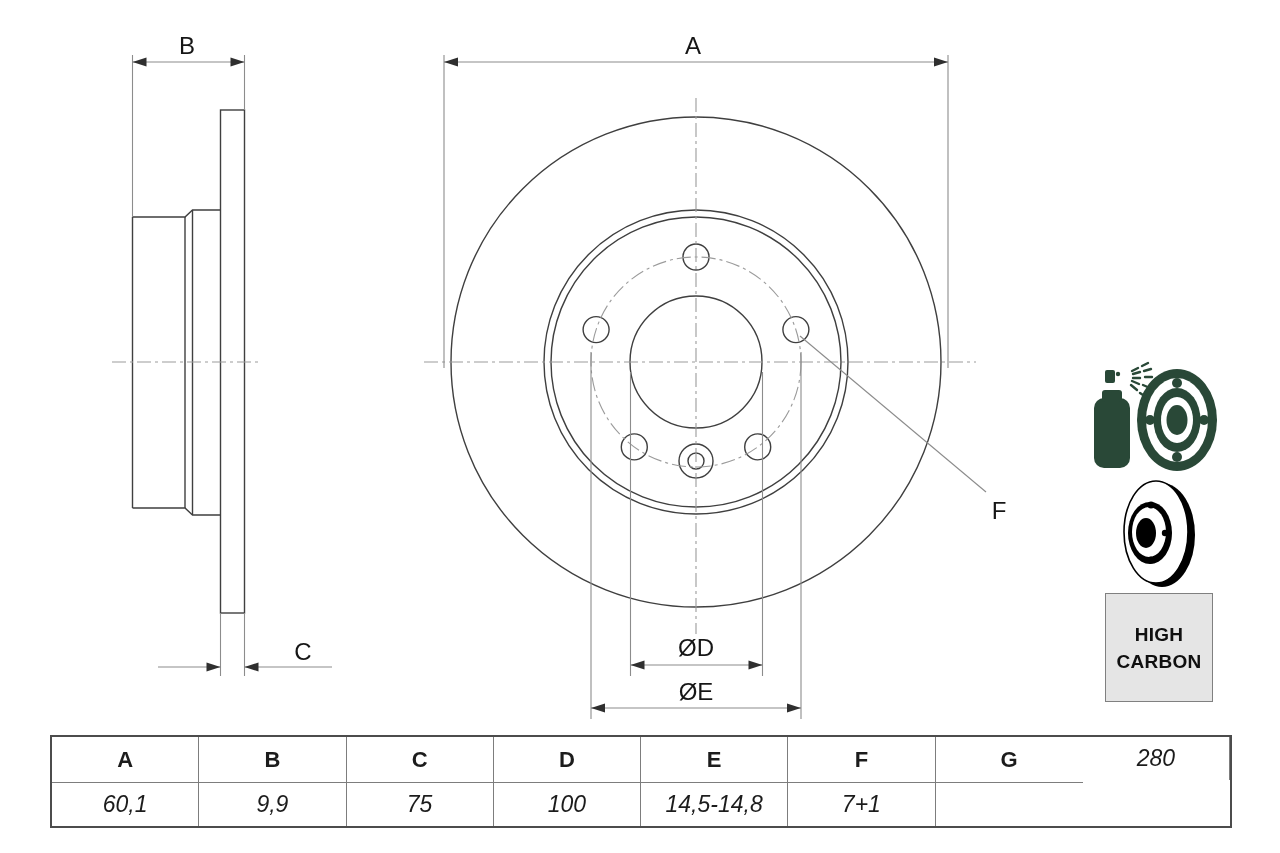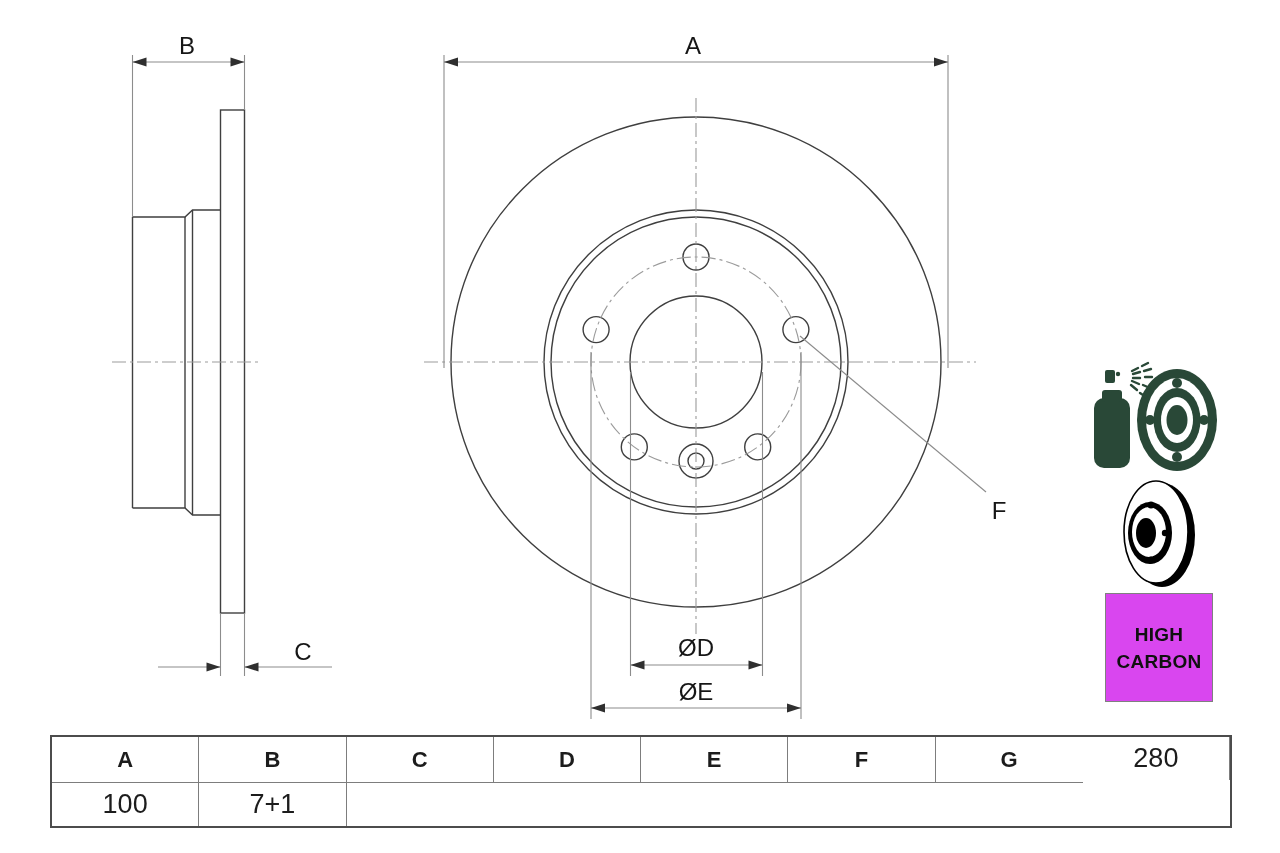--- a/index.html
+++ b/index.html
@@ -2,28 +2,28 @@
 <html><head>
 <meta charset="utf-8">
 <style>
   html,body{margin:0;padding:0;background:#ffffff;}
   .stage{position:relative;width:1280px;height:853px;background:#fff;overflow:hidden;
          font-family:"Liberation Sans",sans-serif;}
   .drawing{position:absolute;left:0;top:0;}
   .dim-label{font-family:"Liberation Sans",sans-serif;font-size:24px;fill:#161616;}
   .icon{position:absolute;}
   .badge{position:absolute;left:1105px;top:593px;width:106px;height:107px;
-         border:1.5px solid #808080;background:#d946ef;display:flex;flex-direction:column;
+         border:1.5px solid #808080;background:#e5e5e5;display:flex;flex-direction:column;
          align-items:center;justify-content:center;}
   .badge div{font-size:19px;font-weight:bold;color:#101010;line-height:27px;letter-spacing:.3px;}
   .spec-table{position:absolute;left:50px;top:735px;width:1178px;border:2px solid #4c4c4c;
               display:grid;grid-template-columns:repeat(8,1fr);background:#fff;}
   .cell{display:flex;align-items:center;justify-content:center;color:#1c1c1c;}
   .cell.h{height:45px;font-size:22px;font-weight:bold;border-bottom:1.5px solid #7d7d7d;}
-  .cell.v{height:43px;font-size:27px;}
+  .cell.v{height:43px;font-size:23px;font-style:italic;}
   .cell.br{border-right:1.5px solid #7d7d7d;}
 </style>
 </head>
 <body>
 
 <div class="stage">
 
   <svg class="drawing" width="1280" height="732" viewBox="0 0 1280 732">
 
     <g fill="none" stroke="#3f3f3f" stroke-width="1.4">
@@ -163,18 +163,22 @@
   <div class="spec-table">
     <div class="cell h br">A</div>
     <div class="cell h br">B</div>
     <div class="cell h br">C</div>
     <div class="cell h br">D</div>
     <div class="cell h br">E</div>
     <div class="cell h br">F</div>
     <div class="cell h">G</div>
 
     <div class="cell v br">280</div>
+    <div class="cell v br">60,1</div>
+    <div class="cell v br">9,9</div>
+    <div class="cell v br">75</div>
     <div class="cell v br">100</div>
+    <div class="cell v br">14,5-14,8</div>
     <div class="cell v br">7+1</div>
     <div class="cell v"></div>
   </div>
 
 </div>
 
 </body></html>

